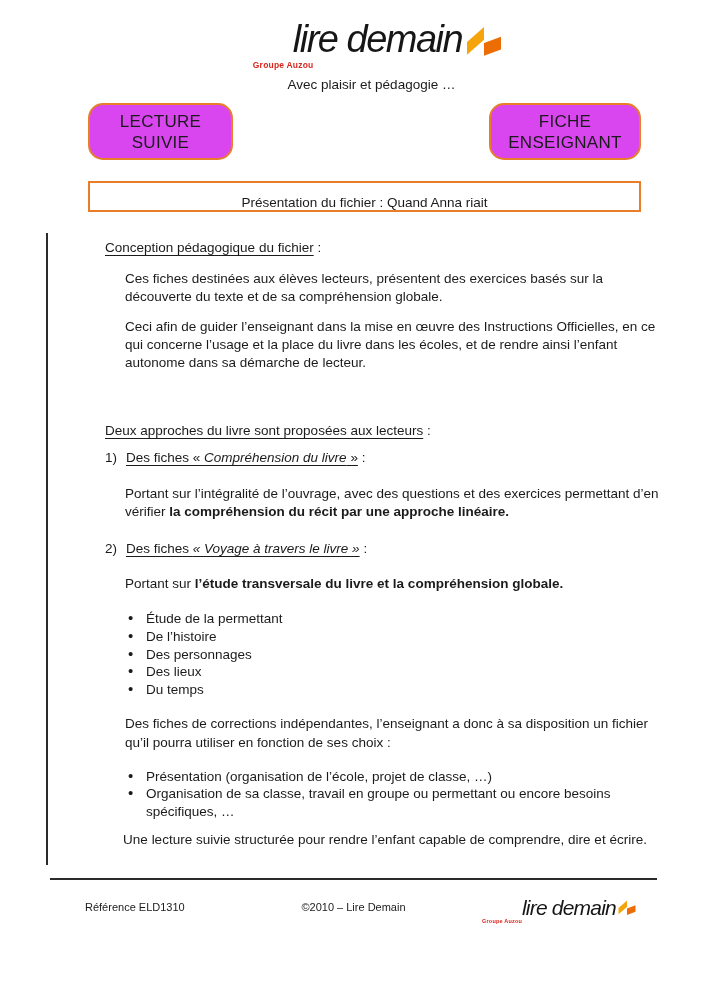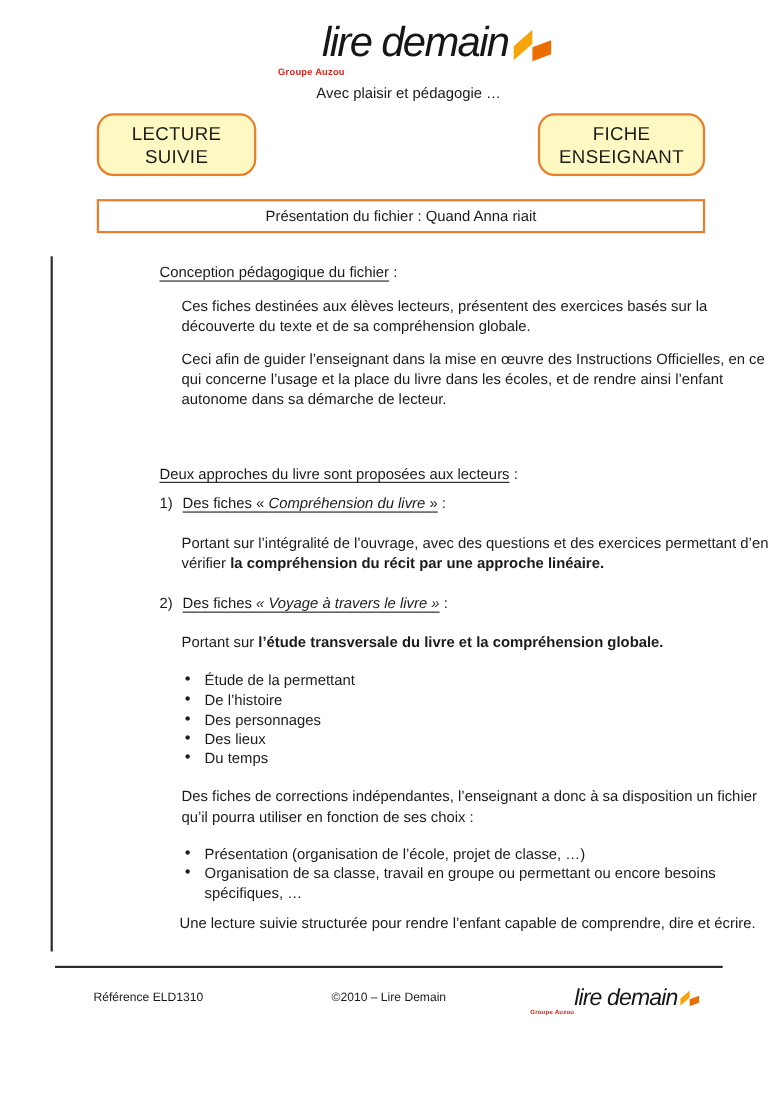--- a/index.html
+++ b/index.html
@@ -20,29 +20,29 @@
   .brand-text{font-style:italic;font-size:38px;font-weight:500;letter-spacing:-1.5px;color:#161616;line-height:1;margin-left:42px;}
   .book-icon{margin-left:2px;margin-top:6px;}
   .leaf-light{fill:var(--logo-light);}
   .leaf-dark{fill:var(--logo-dark);}
   .brand-sub{position:absolute;left:2px;bottom:-10px;font-size:8.5px;font-weight:bold;color:var(--logo-red);letter-spacing:.2px;}
   .tagline{position:absolute;top:77px;left:0;width:100%;text-align:center;font-size:13.5px;transform:translateX(18px);}
 
   
   .badge{position:absolute;top:103px;height:57px;border:2px solid var(--accent);border-radius:15px;
          display:flex;flex-direction:column;align-items:center;justify-content:center;
-         font-size:17px;line-height:21px;letter-spacing:.3px;background:#fef9c3;}
+         font-size:17px;line-height:21px;letter-spacing:.3px;background:#d946ef;}
   .badge-left{left:88px;width:145px;}
   .badge-right{left:489px;width:152px;}
   .title-bar{position:absolute;top:181px;left:88px;width:553px;height:31px;border:2px solid var(--accent);
-             display:flex;align-items:center;justify-content:center;font-size:13.5px;background:#fff;}
+             display:flex;align-items:flex-end;justify-content:center;font-size:13.5px;background:#fff;}
 
   
   .content{position:absolute;left:46px;top:233px;width:616px;height:632px;
-           border-left:2px solid #2B2B2B;font-size:13.5px;line-height:18.2px;padding-left:40px;}
+           border-left:2px solid #2B2B2B;font-size:13.5px;line-height:18.2px;}
   .u{text-decoration:underline;text-underline-offset:2.5px;text-decoration-thickness:1px;}
   .h-u{font-size:13.5px;font-weight:400;margin:6px 0 13px 57px;}
   .gap-top{margin-top:50px;margin-bottom:9px;}
   .para{margin:0 0 11px 77px;width:538px;}
   .para.tight{margin-bottom:0;}
   .para-after-num{margin:17px 0 0 77px;width:538px;}
   .num-item{display:flex;margin:0 0 0 57px;}
   .num-item .num{width:21px;flex:none;}
   .num-item.second{margin-top:19px;}
   .para-study{margin:7px 0 0 77px;width:538px;}

